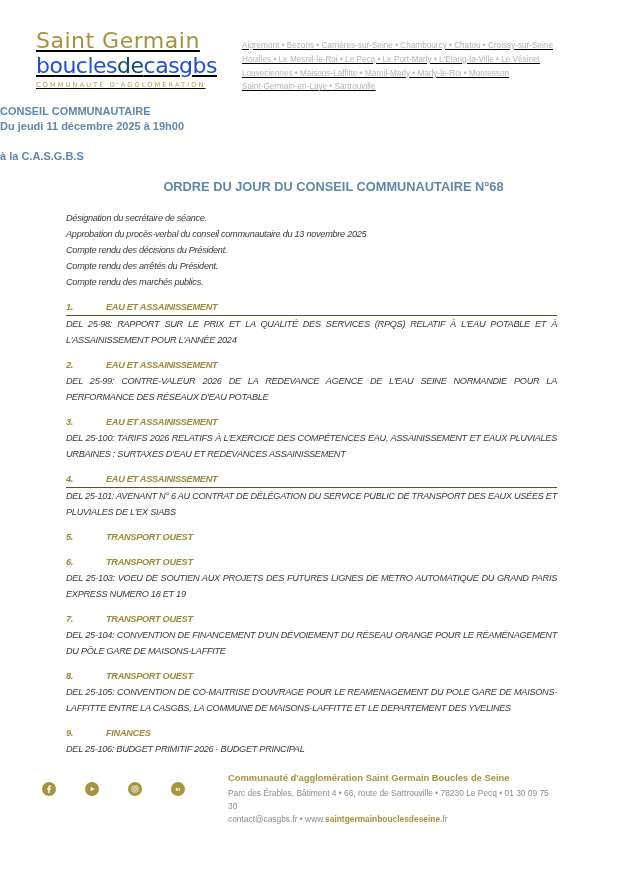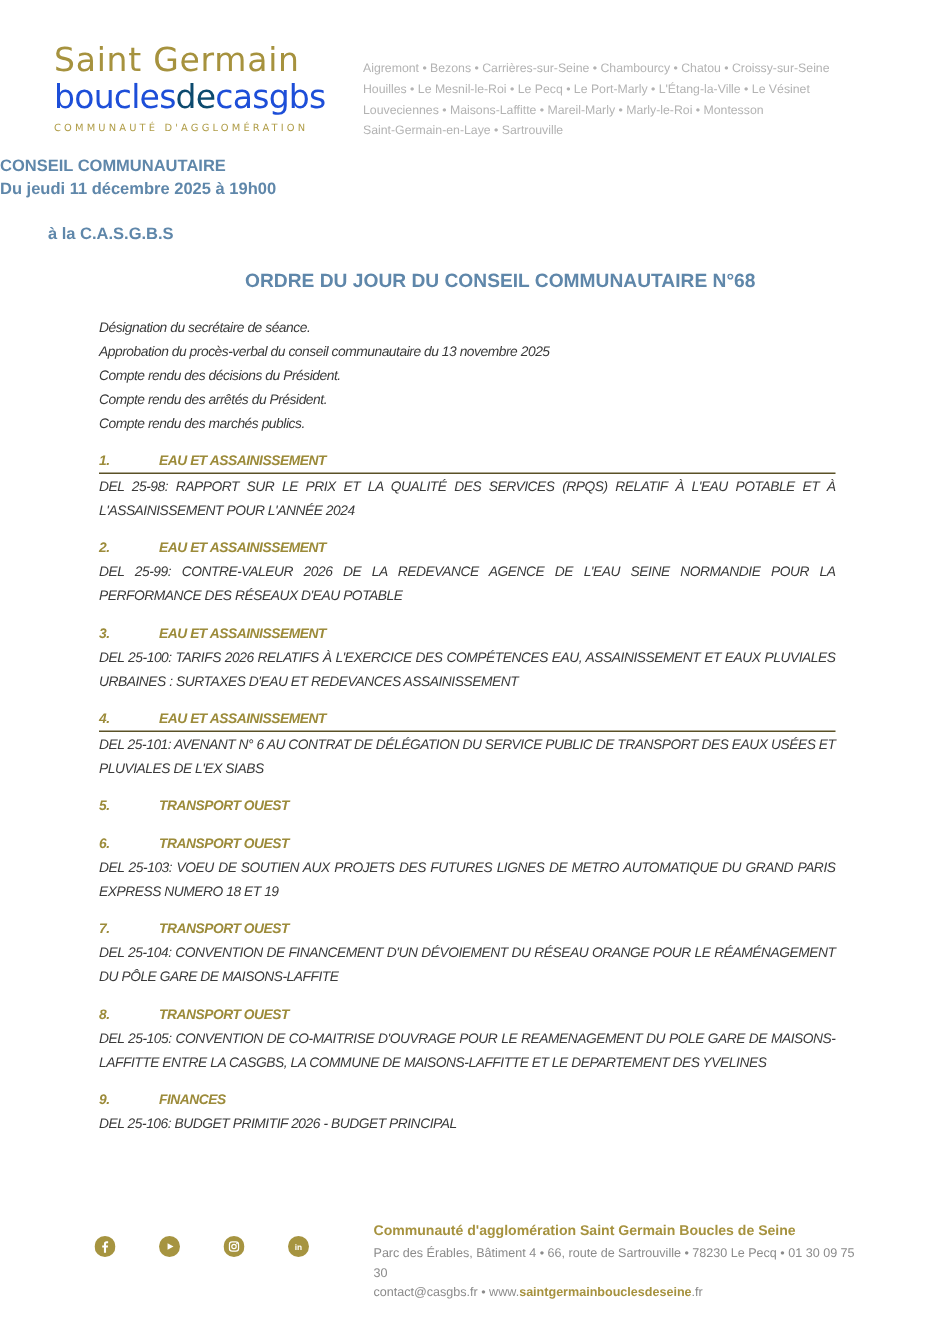--- a/index.html
+++ b/index.html
@@ -2,44 +2,44 @@
 <html><head>
 <meta charset="utf-8">
 <style>
   html,body { margin:0; padding:0; background:#ffffff; }
   .page {
     position:relative; width:625px; height:889px; background:#ffffff;
     font-family:"Liberation Sans", sans-serif; overflow:hidden;
     margin:0 auto;
   }
   
-  .top-row { display:flex; padding:28px 20px 0 36px; height:88px; box-sizing:border-box; }
+  .top-row { display:flex; padding:28px 20px 0 36px; height:88px; box-sizing:border-box;text-decoration:underline; }
   .logo { width:180px; flex-shrink:0; font-family:"DejaVu Sans", sans-serif; }
   .logo-line1 { font-size:22px; line-height:25px; color:#a6923e; letter-spacing:0.5px; }
   .logo-line2 { font-size:22px; line-height:25px; letter-spacing:-0.5px; }
   .logo-line2 .teal { color:#1d4ed8; }
   .logo-line2 .gold { color:#0c4a6e; }
   .logo-line3 { font-size:6.6px; letter-spacing:2.1px; color:#b09d48; margin-top:3px; white-space:nowrap; }
   .communes { flex:1; padding-left:26px; padding-top:11px; font-size:8.2px; line-height:13.8px; color:#b3b3b3; }
   .communes div { white-space:nowrap; }
   
   .meeting-type, .meeting-date, .meeting-place { text-align:left; color:#5f87aa; font-weight:bold; font-size:11px; line-height:15px; }
   .meeting-type { margin-top:16px; }
-  .meeting-place { margin-top:15px;margin-left:32px; }
+  .meeting-place { margin-top:15px; }
   .doc-title { text-align:center; color:#5f87aa; font-weight:bold; font-size:12.8px; line-height:18px; margin:14px 0 0 0;padding-left:42px; }
   
   .content { margin:14px 68px 0 66px; color:#3a3a3a; font-size:9.2px; line-height:16px; letter-spacing:-0.3px;font-style:italic; }
   .preliminaries { margin-bottom:0; }
   .agenda-item { margin-top:9px; }
   .item-heading { color:#9c8b3a; font-weight:bold; }
   .item-heading.underlined { border-bottom:1.5px solid #5a5126; }
   .item-num { display:inline-block; width:40px; }
   .item-text { text-align:justify; }
   
-  .footer { position:absolute; left:0; top:810px; width:555px; display:flex;margin-left:21px; }
+  .footer { position:absolute; left:0; top:768px; width:555px; display:flex; }
   .social { box-sizing:border-box; width:228px; padding-left:42px; padding-top:14px; display:flex; gap:29px; align-items:flex-start; flex-shrink:0; }
   .social-icon { width:14px; height:14px; display:block; cursor:pointer; }
   .footer-text { padding-top:3px; font-size:8.4px; color:#8b8b8b; line-height:13px; }
   .footer-org { color:#a6923e; font-weight:bold; font-size:9.4px; margin-bottom:3px; }
   .footer-website .hl { color:#a6923e; font-weight:bold; }
   .footer-website { display:inline; }
 </style>
 </head>
 <body>
 

